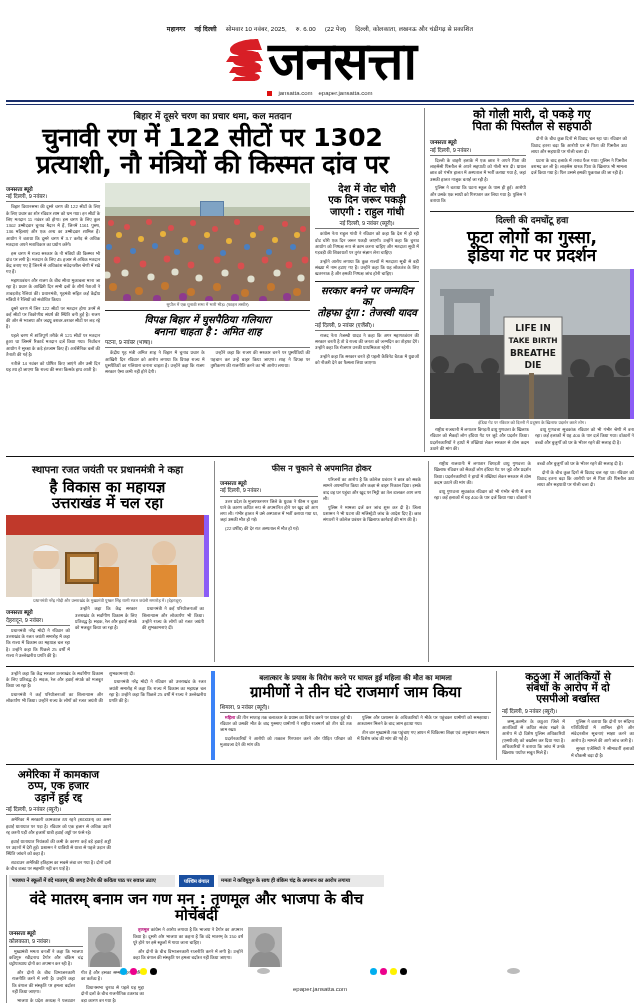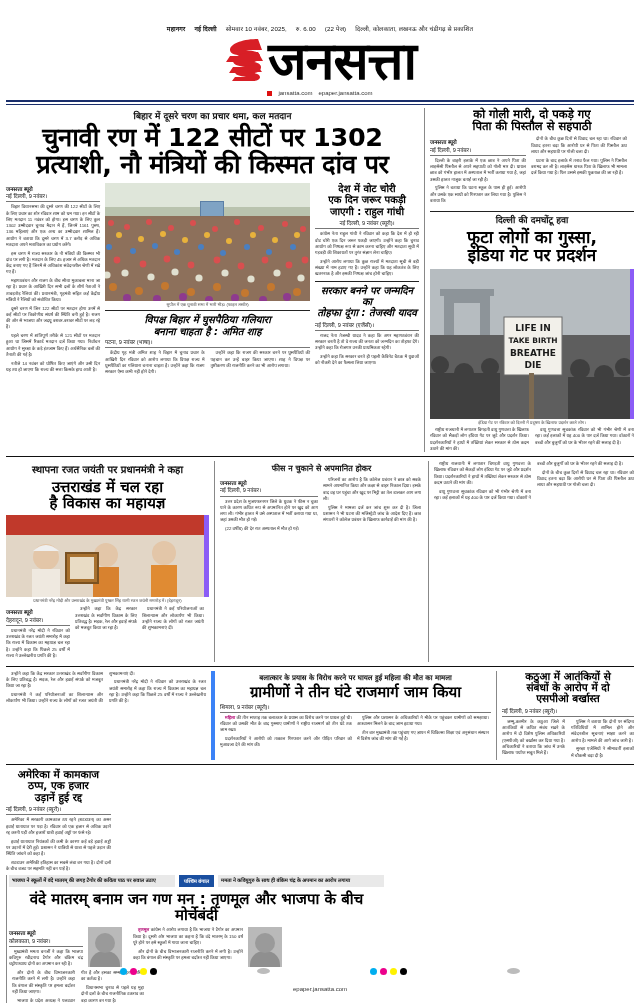--- a/index.html
+++ b/index.html
@@ -364,22 +364,22 @@
         <p>वायु गुणवत्ता सूचकांक रविवार को भी गंभीर श्रेणी में बना रहा। कई इलाकों में यह 400 के पार दर्ज किया गया। डॉक्टरों ने बच्चों और बुजुर्गों को घर के भीतर रहने की सलाह दी है।</p>
       </div>
     </div>
   </div>
 
   <div class="rule-thick" style="margin-top:4px;border-top:1.6px solid #111;"></div>
   <div class="mid-zone">
 
     <div class="mid-a">
       <div class="kicker" style="font-size:10px;">स्थापना रजत जयंती पर प्रधानमंत्री ने कहा</div>
+      <div class="hl" style="font-size:15px;">है विकास का महायज्ञ</div>
       <div class="hl" style="font-size:15px;">उत्तराखंड में चल रहा</div>
-      <div class="hl" style="font-size:15px;">है विकास का महायज्ञ</div>
 
       <div class="photo" style="height:82px;margin-top:4px;">
         <svg width="198" height="82" viewBox="0 0 198 82" preserveAspectRatio="none">
           <rect width="198" height="82" fill="#d9c9b6"></rect>
           <rect width="198" height="20" fill="#c0392b"></rect>
           <rect y="20" width="198" height="62" fill="#e2d6c6"></rect>
 
           <g>
             <circle cx="40" cy="42" r="13" fill="#e3c6a8"></circle>
             <rect x="26" y="54" width="28" height="28" fill="#efe9e0"></rect>

